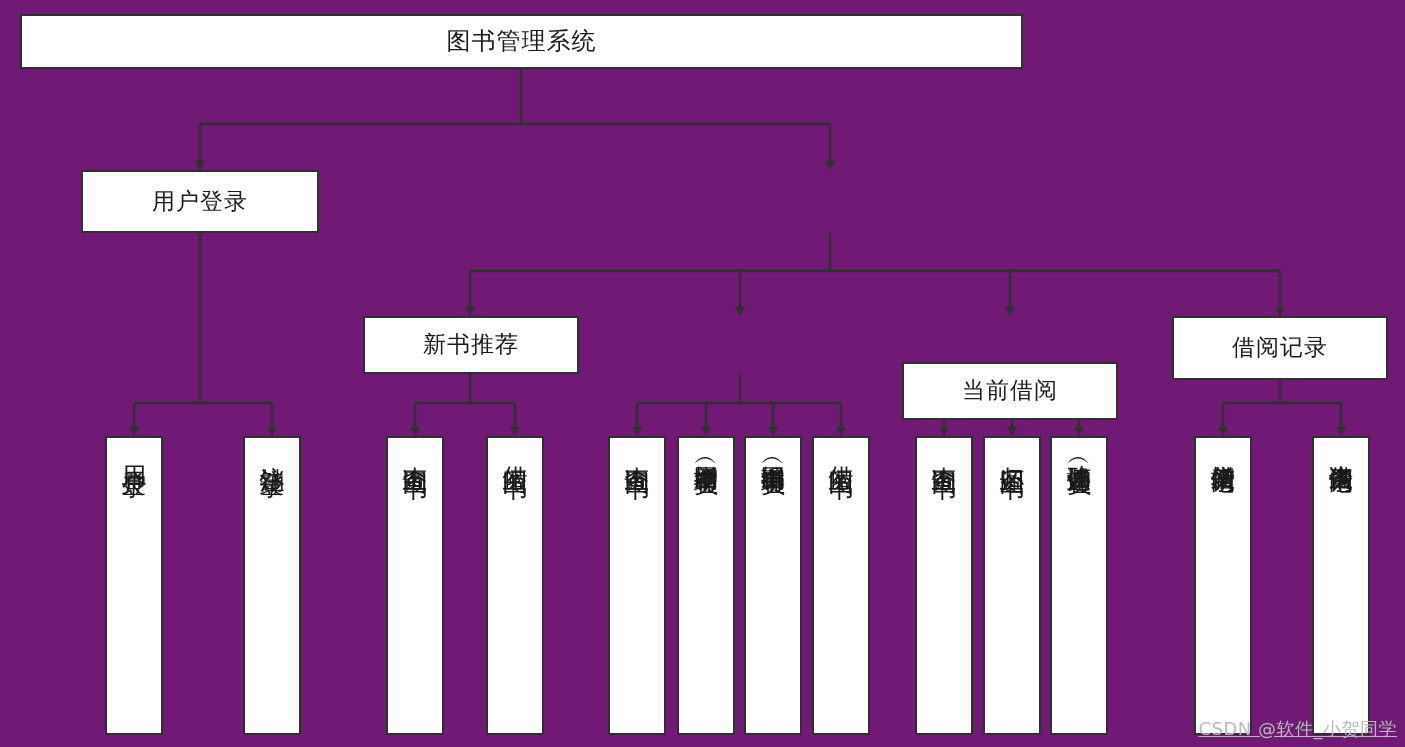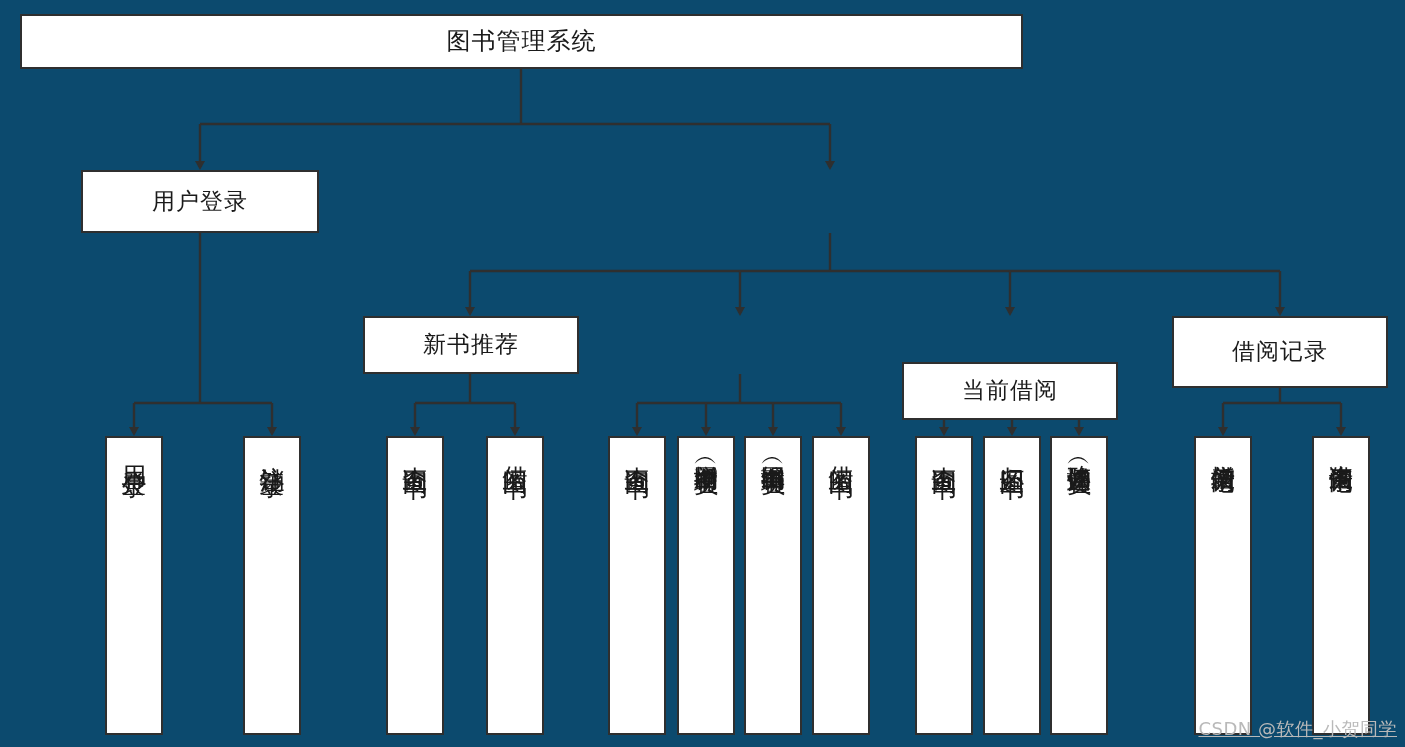--- a/index.html
+++ b/index.html
@@ -8,21 +8,21 @@
     padding: 0;
     background: #ffffff;
   }
   body {
     font-family: "DejaVu Sans", "Liberation Sans", sans-serif;
   }
   #diagram-root {
     position: relative;
     width: 1405px;
     height: 747px;
-    background: #0c4a6e;
+    background: #701a75;
     overflow: hidden;
   }
   #diagram-svg {
     position: absolute;
     left: 0;
     top: 0;
     width: 1405px;
     height: 747px;
   }
   .node {
@@ -158,21 +158,21 @@
   <div class="node horiz" style="left:81px; top:170px; width:238px; height:63px;">
     <span class="node-label">用户登录</span>
   </div>
 
   <div class="node horiz" style="left:363px; top:316px; width:216px; height:58px;">
     <span class="node-label">新书推荐</span>
   </div>
   <div class="node horiz" style="left:902px; top:316px; width:216px; height:58px;margin-top:46px;">
     <span class="node-label">当前借阅</span>
   </div>
-  <div class="node horiz" style="left:1172px; top:316px; width:216px; height:72px;">
+  <div class="node horiz" style="left:1172px; top:316px; width:216px; height:64px;">
     <span class="node-label">借阅记录</span>
   </div>
 
   <div class="node vert" style="left:105px; top:436px; width:58px; height:299px;">
     <span class="node-label">用户登录</span>
   </div>
   <div class="node vert" style="left:243px; top:436px; width:58px; height:299px;">
     <span class="node-label">注销登录</span>
   </div>
 

